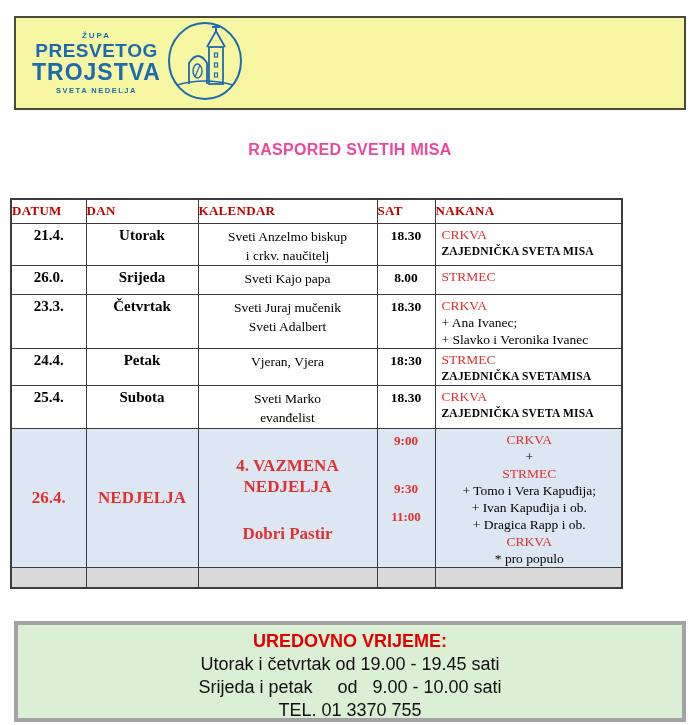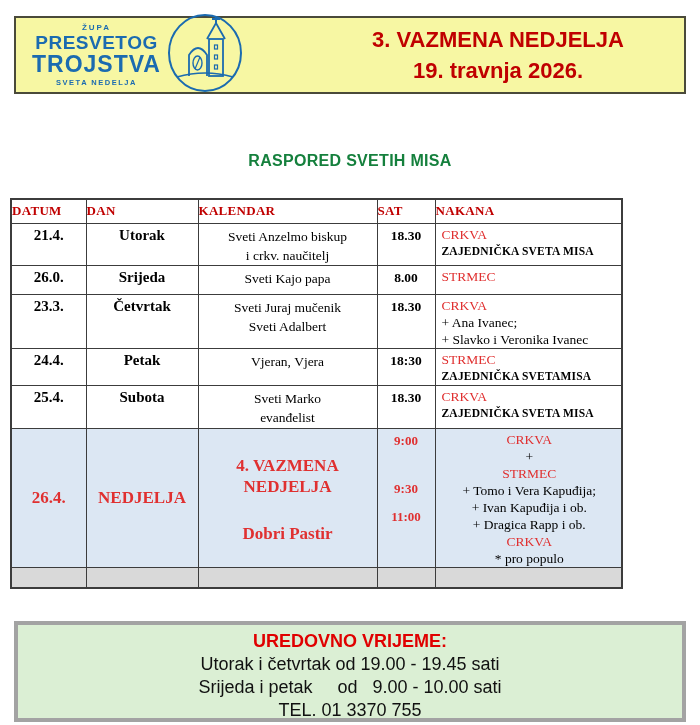--- a/index.html
+++ b/index.html
@@ -5,42 +5,42 @@
   * { margin:0; padding:0; box-sizing:border-box; }
   html,body { background:#ffffff; }
   body {
     width:700px; height:725px; position:relative;
     font-family:"Liberation Serif", serif;
     overflow:hidden;
   }
 
   
   .banner {
-    position:absolute; left:14px; top:16px; width:672px; height:78px;
+    position:absolute; left:14px; top:16px; width:672px; height:94px;
     background:#F7F7A3; border:2px solid #4a4a3a;
     display:flex; align-items:center;
   }
   .logo-wrap { display:flex; align-items:center; margin-left:16px; width:290px; }
   .logo-text { display:flex; flex-direction:column; align-items:center; color:#1B6BB0; }
   .logo-zupa { font-family:"Liberation Sans",sans-serif; font-size:8px; font-weight:bold; letter-spacing:2px; }
   .logo-line1 { font-family:"Liberation Sans",sans-serif; font-size:19px; font-weight:bold; letter-spacing:0.5px; line-height:21px; }
   .logo-line2 { font-family:"Liberation Sans",sans-serif; font-size:23px; font-weight:bold; letter-spacing:1px; line-height:23px; }
   .logo-sub { font-family:"Liberation Sans",sans-serif; font-size:7.5px; font-weight:bold; letter-spacing:1.5px; margin-top:2px; }
   .logo-circle { margin-left:4px; }
 
   .banner-title {
     flex:1; text-align:center; color:#C00000;
     font-family:"Liberation Sans",sans-serif; font-weight:bold; font-size:22px; line-height:31px;
     padding-right:10px;
   }
 
   
   .section-title {
-    position:absolute; top:152px; left:0; width:700px; text-align:center;
-    color:#15803d; font-family:"Liberation Sans",sans-serif; font-weight:bold; font-size:16px;
+    position:absolute; top:141px; left:0; width:700px; text-align:center;
+    color:#ec4899; font-family:"Liberation Sans",sans-serif; font-weight:bold; font-size:16px;
     letter-spacing:0.3px;
   }
 
   
   table.sched {
     position:absolute; left:10px; top:198px; width:611px;
     border-collapse:collapse; table-layout:fixed;
     border:2px solid #3c3c3c;
   }
   table.sched th, table.sched td {
@@ -101,24 +101,20 @@
         <line x1="47" y1="8" x2="55" y2="8"></line>
         <rect x="49.5" y="34" width="3" height="4" stroke-width="1.2"></rect>
         <rect x="49.5" y="44" width="3" height="4" stroke-width="1.2"></rect>
         <rect x="49.5" y="54" width="3" height="4" stroke-width="1.2"></rect>
 
         <path d="M24 65 L24 44 Q33 30 42 44 L42 65" stroke-width="1.8" fill="none"></path>
         <ellipse cx="32.5" cy="52" rx="4.5" ry="7" stroke-width="1.4"></ellipse>
         <path d="M30 58 L35 46" stroke-width="1.2"></path>
       </svg>
     </div>
-  </div>
-  <div class="banner-title">
-    <div>3. VAZMENA NEDJELJA</div>
-    <div>19. travnja 2026.</div>
   </div>
 </div>
 
 <div class="section-title">RASPORED SVETIH MISA</div>
 
 <table class="sched">
   <colgroup id="sched-cols">
       <col style="width: 75px;">
       <col style="width: 112px;">
       <col style="width: 179px;">

